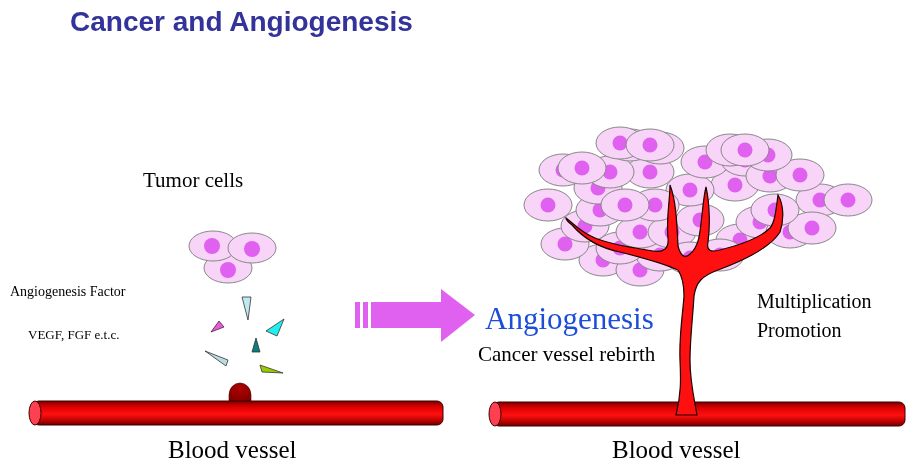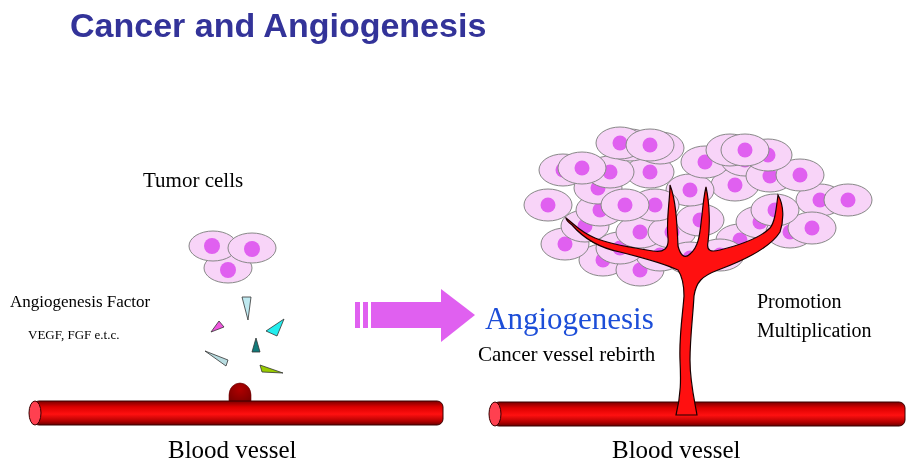--- a/index.html
+++ b/index.html
@@ -1,24 +1,24 @@
 <!DOCTYPE html>
 <html><head>
   <meta charset="utf-8">
   <style>
     html, body { margin: 0; padding: 0; background: #ffffff; }
     body { width: 917px; height: 475px; position: relative; overflow: hidden; }
     .title {
       position: absolute; left: 70px; top: 6px;
       font-family: "Liberation Sans", sans-serif; font-weight: bold;
-      font-size: 34px; color: #333399; letter-spacing: 0px; white-space: nowrap;
+      font-size: 28px; color: #333399; letter-spacing: 0px; white-space: nowrap;
     }
     .serif { font-family: "Liberation Serif", serif; color: #000; position: absolute; white-space: nowrap; }
     .tumor-label { left: 143px; top: 168px; font-size: 21px; }
-    .factor-label { left: 10px; top: 292px; font-size: 17px; text-align: center; }
+    .factor-label { left: 10px; top: 284px; font-size: 14px; text-align: center; }
     .factor-sub { left: 28px; top: 327px; font-size: 13px; }
     .vessel-label-left { left: 168px; top: 436px; font-size: 25px; }
     .vessel-label-right { left: 612px; top: 436px; font-size: 25px; }
     .angio-label { left: 485px; top: 301px; font-size: 31px; color: #1d4ed8; }
     .rebirth-label { left: 478px; top: 342px; font-size: 21px; }
     .stages { left: 757px; top: 287px; font-size: 20px; line-height: 29px; }
     .stages div { white-space: nowrap; }
     svg.art { position: absolute; left: 0; top: 0; }
   </style>
 </head>
@@ -273,16 +273,16 @@
 </svg>
 
 <div class="serif tumor-label">Tumor cells</div>
 <div class="serif factor-label">Angiogenesis Factor</div>
 <div class="serif factor-sub">VEGF, FGF e.t.c.</div>
 <div class="serif vessel-label-left">Blood vessel</div>
 
 <div class="serif angio-label">Angiogenesis</div>
 <div class="serif rebirth-label">Cancer vessel rebirth</div>
 <div class="serif stages">
+  <div>Multiplication</div>
   <div>Promotion</div>
-  <div>Multiplication</div>
 </div>
 <div class="serif vessel-label-right">Blood vessel</div>
 
 </body></html>

